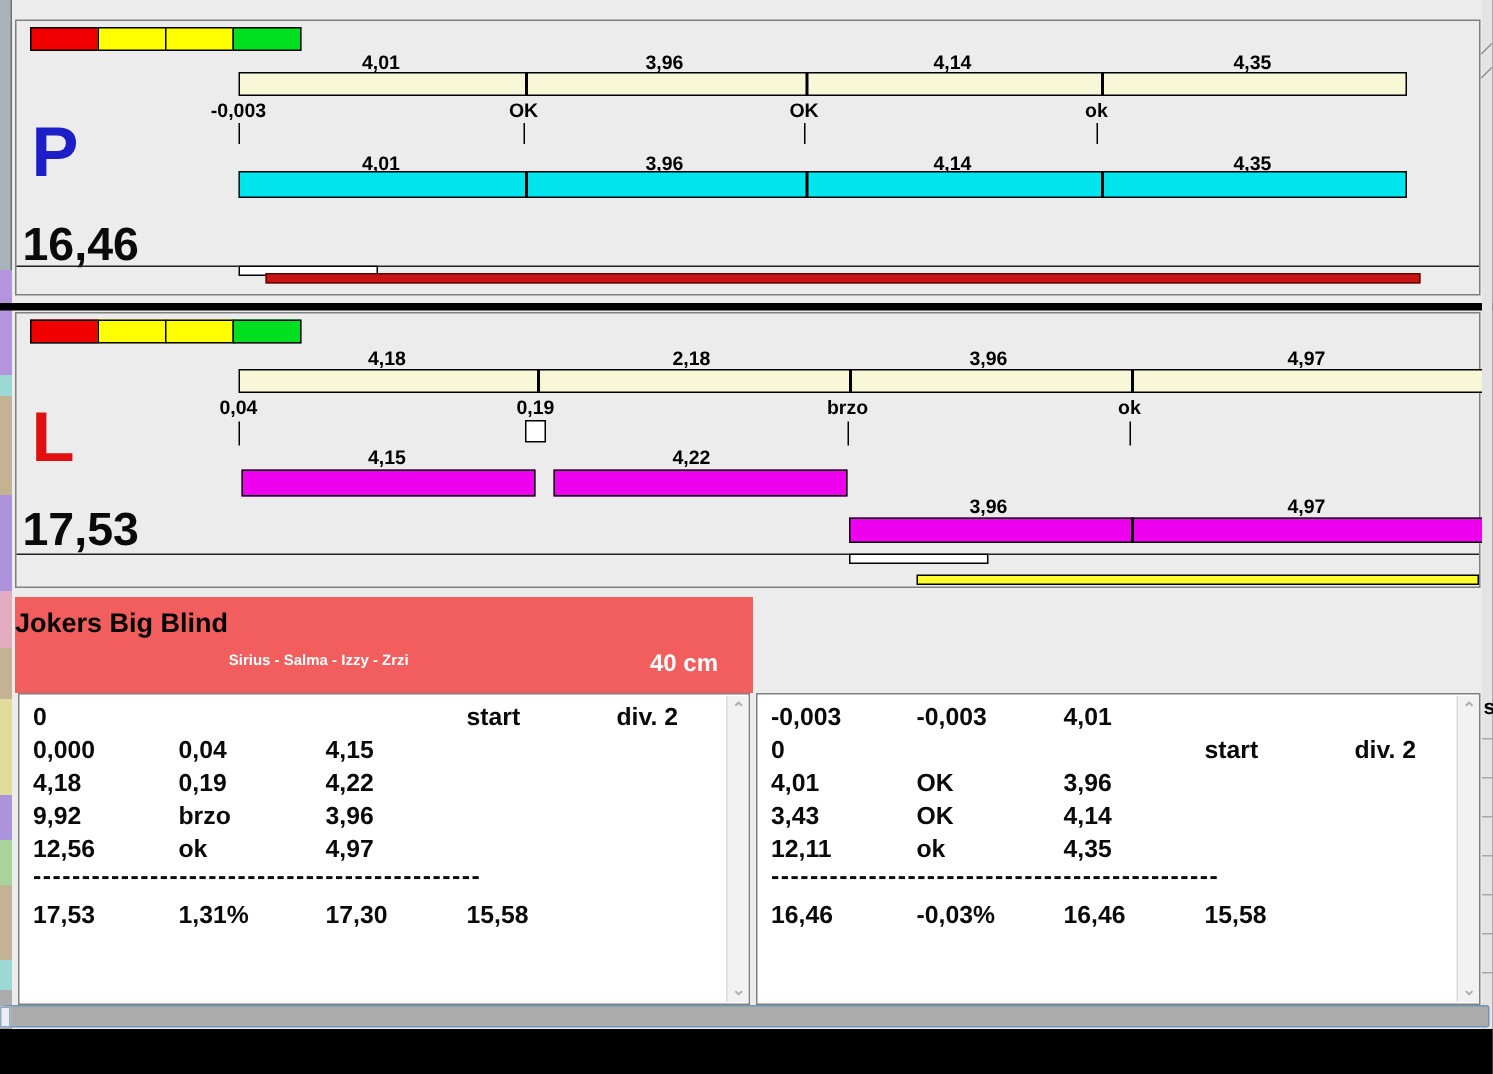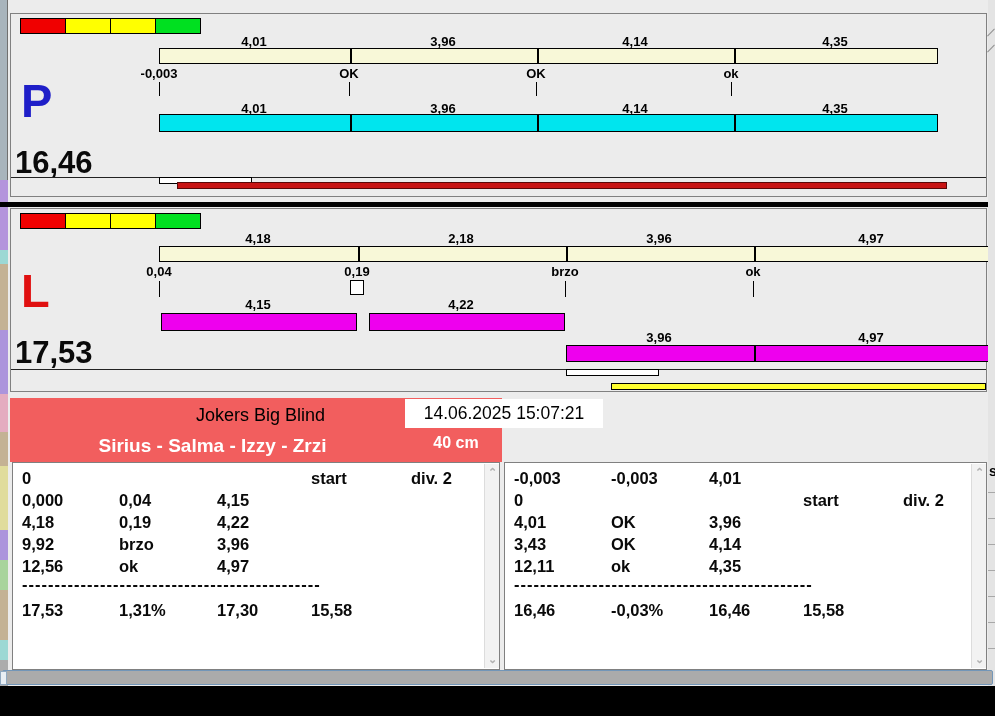--- a/index.html
+++ b/index.html
@@ -30,22 +30,22 @@
   .lane-letter { position:absolute; font-weight:bold; font-size:47px; line-height:1; }
   .lane-total { position:absolute; font-weight:bold; font-size:31px; color:#0A0A0A; line-height:1; }
   .baseline { position:absolute; left:0; right:0; height:1px; background:#222; }
   .thinbar-white { position:absolute; height:7px; background:#FFF; border:1px solid #000; }
   .thinbar { position:absolute; height:7px; border:1px solid #5A0808; }
 
   .separator { position:absolute; left:0; top:202px; width:995px; height:5px; background:#000; }
 
   
   .team-header { position:absolute; top:398px; height:64px; }
-  .team-title { position:absolute; top:7px; width:100%; text-align:center; font-weight:normal; font-size:18px; color:#000;margin-left:48px; }
-  .team-members { position:absolute; top:37px; width:100%; text-align:center; font-weight:bold; font-size:19px; color:#FFF; }
+  .team-title { position:absolute; top:7px; width:100%; text-align:left; font-weight:bold; font-size:18px; color:#000; }
+  .team-members { position:absolute; top:37px; width:100%; text-align:center; font-weight:bold; font-size:10px; color:#FFF; }
   .team-height { position:absolute; top:36px; font-weight:bold; font-size:16px; color:#FFF; text-align:center; }
   .datetime-box { position:absolute; left:405px; top:399px; width:198px; height:29px; background:#FFF;
       text-align:center; font-size:17.5px; color:#000; line-height:29px; }
 
   .ttable { position:absolute; top:462px; height:208px; background:#FFF; border:1px solid #808080; overflow:hidden; }
   .trow { position:absolute; left:0; width:100%; height:22px; font-weight:bold; font-size:16.5px; color:#0A0A0A; }
   .trow span { position:absolute; white-space:nowrap; }
   .c0{left:9px} .c1{left:106px} .c2{left:204px} .c3{left:298px} .c4{left:398px}
   .tdivider { position:absolute; left:9px; font-weight:bold; font-size:16.5px; letter-spacing:1px; color:#0A0A0A; }
 
@@ -186,21 +186,20 @@
 
   <div class="team-header" style="left: 10px; width: 492px; background: rgb(242, 94, 94);">
     <div style="position:absolute;left:0;top:0;width:405px;height:64px">
       <div class="team-title">Jokers Big Blind</div>
       <div class="team-members">Sirius - Salma - Izzy - Zrzi</div>
     </div>
     <div class="team-height" style="left:405px;width:82px">40 cm</div>
   </div>
 
 
-  <div class="datetime-box">14.06.2025 15:07:21</div>
 
   <div class="ttable" style="left:12px;width:488px">
     <div class="trow" style="top:6px">
       <span class="c0">0</span>
       <span class="c1"></span>
       <span class="c2"></span>
       <span class="c3">start</span>
       <span class="c4">div. 2</span>
     </div>
     <div class="trow" style="top:28px">

